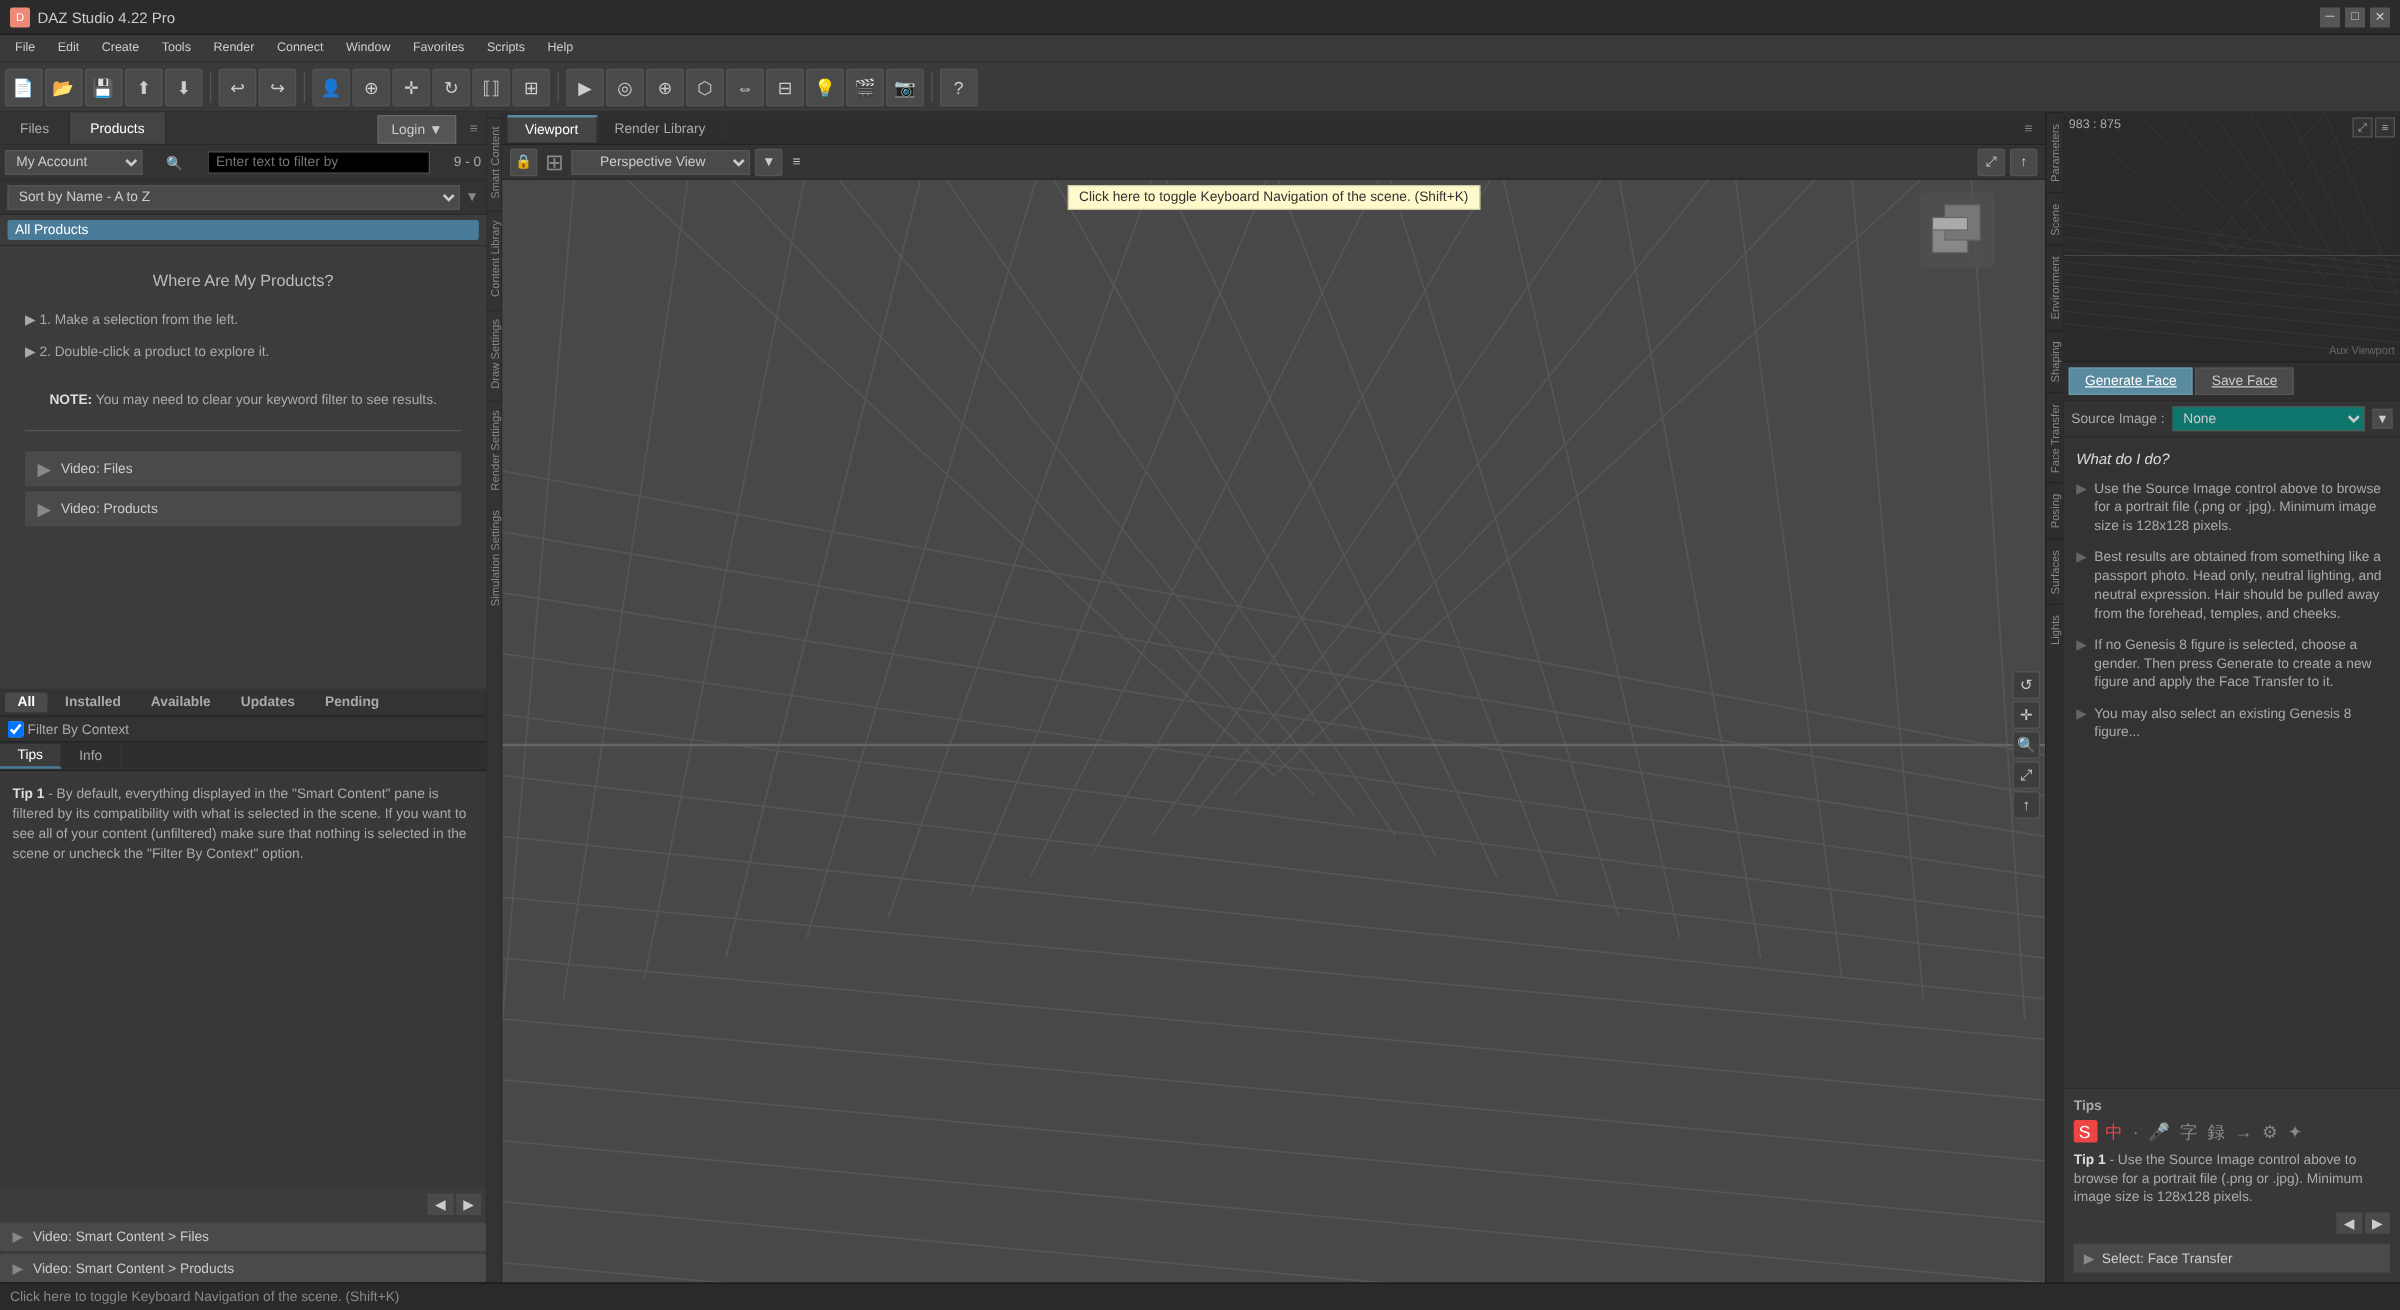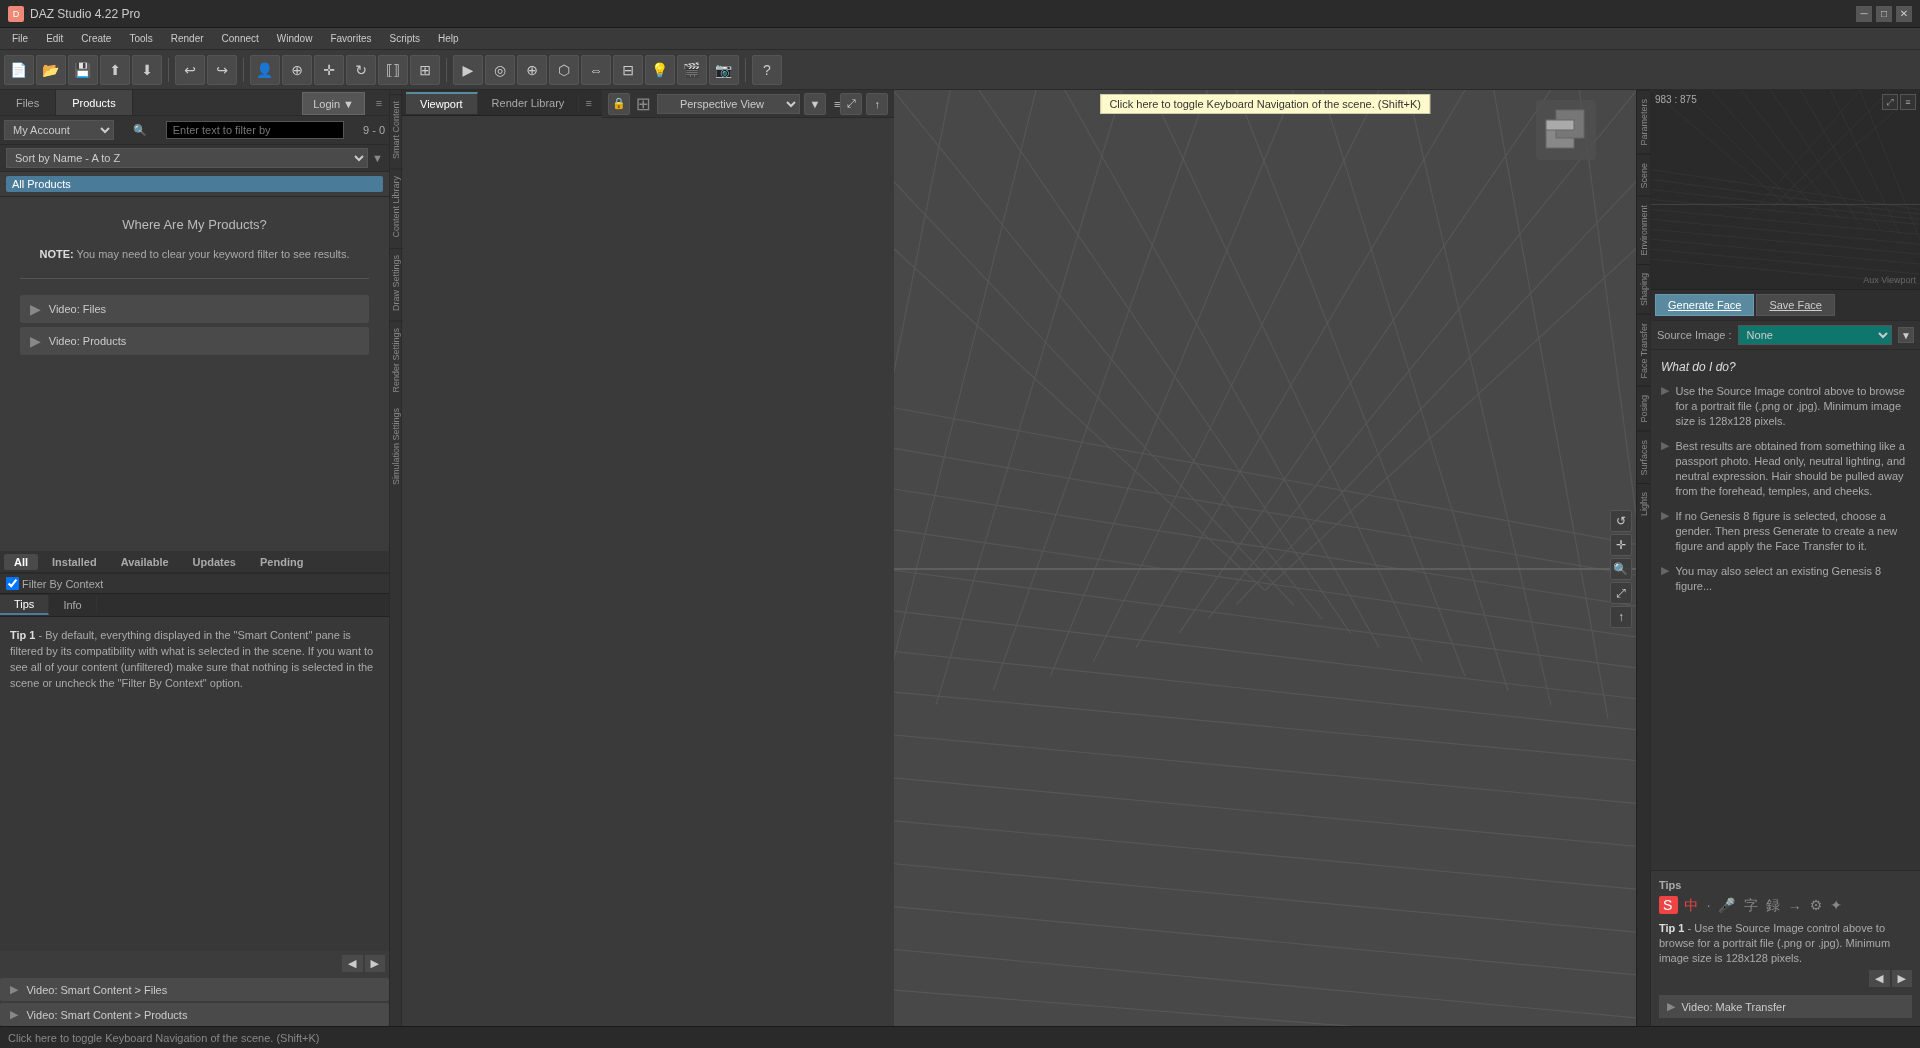--- a/index.html
+++ b/index.html
@@ -242,21 +242,21 @@
       align-items: center;
       padding: 4px 0;
       gap: 4px;
       border-right: 1px solid #2a2a2a;
     }
 
     
     .viewport-area {
       flex: 1;
       display: flex;
-      flex-direction: row;
+      flex-direction: column;
       background: #3a3a3a;
     }
     .viewport-tabs {
       background: #2e2e2e;
       display: flex; align-items: center;
       height: 26px;
       border-bottom: 1px solid #222;
       padding: 0 4px;
     }
     .viewport-tab {
@@ -587,20 +587,24 @@
       </select>
       <span style="margin-left:4px; cursor:pointer; color:#888;">▼</span>
     </div>
 
     <div class="category-nav">
       <div class="category-item active">All Products</div>
     </div>
 
     <div class="products-content">
       <div class="where-products-title">Where Are My Products?</div>
+      <div class="products-steps">
+        <p>▶ 1. Make a selection from the left.</p>
+        <p>▶ 2. Double-click a product to explore it.</p>
+      </div>
       <div class="products-note">
         <b>NOTE:</b> You may need to clear your keyword filter to see results.
       </div>
       <div class="products-divider"></div>
       <button class="video-btn">
         <span class="video-icon">▶</span>
         <span>Video: Files</span>
       </button>
       <button class="video-btn">
         <span class="video-icon">▶</span>
@@ -866,21 +870,21 @@
         </div>
         <p class="tips-br-text">
           <b>Tip 1</b> - Use the Source Image control above to browse for a portrait file (.png or .jpg). Minimum image size is 128x128 pixels.
         </p>
         <div class="tips-br-nav">
           <button class="tips-br-nav-btn">◀</button>
           <button class="tips-br-nav-btn">▶</button>
         </div>
         <button class="video-ft-btn">
           <span style="color:#888;">▶</span>
-          <span>Video: Make Transfer</span>
+          <span>Select: Face Transfer</span>
         </button>
       </div>
     </div>
 
     <div class="lesson-bar">
       <select class="lesson-select">
         <option>Select a Lesson</option>
       </select>
     </div>
   </div>

